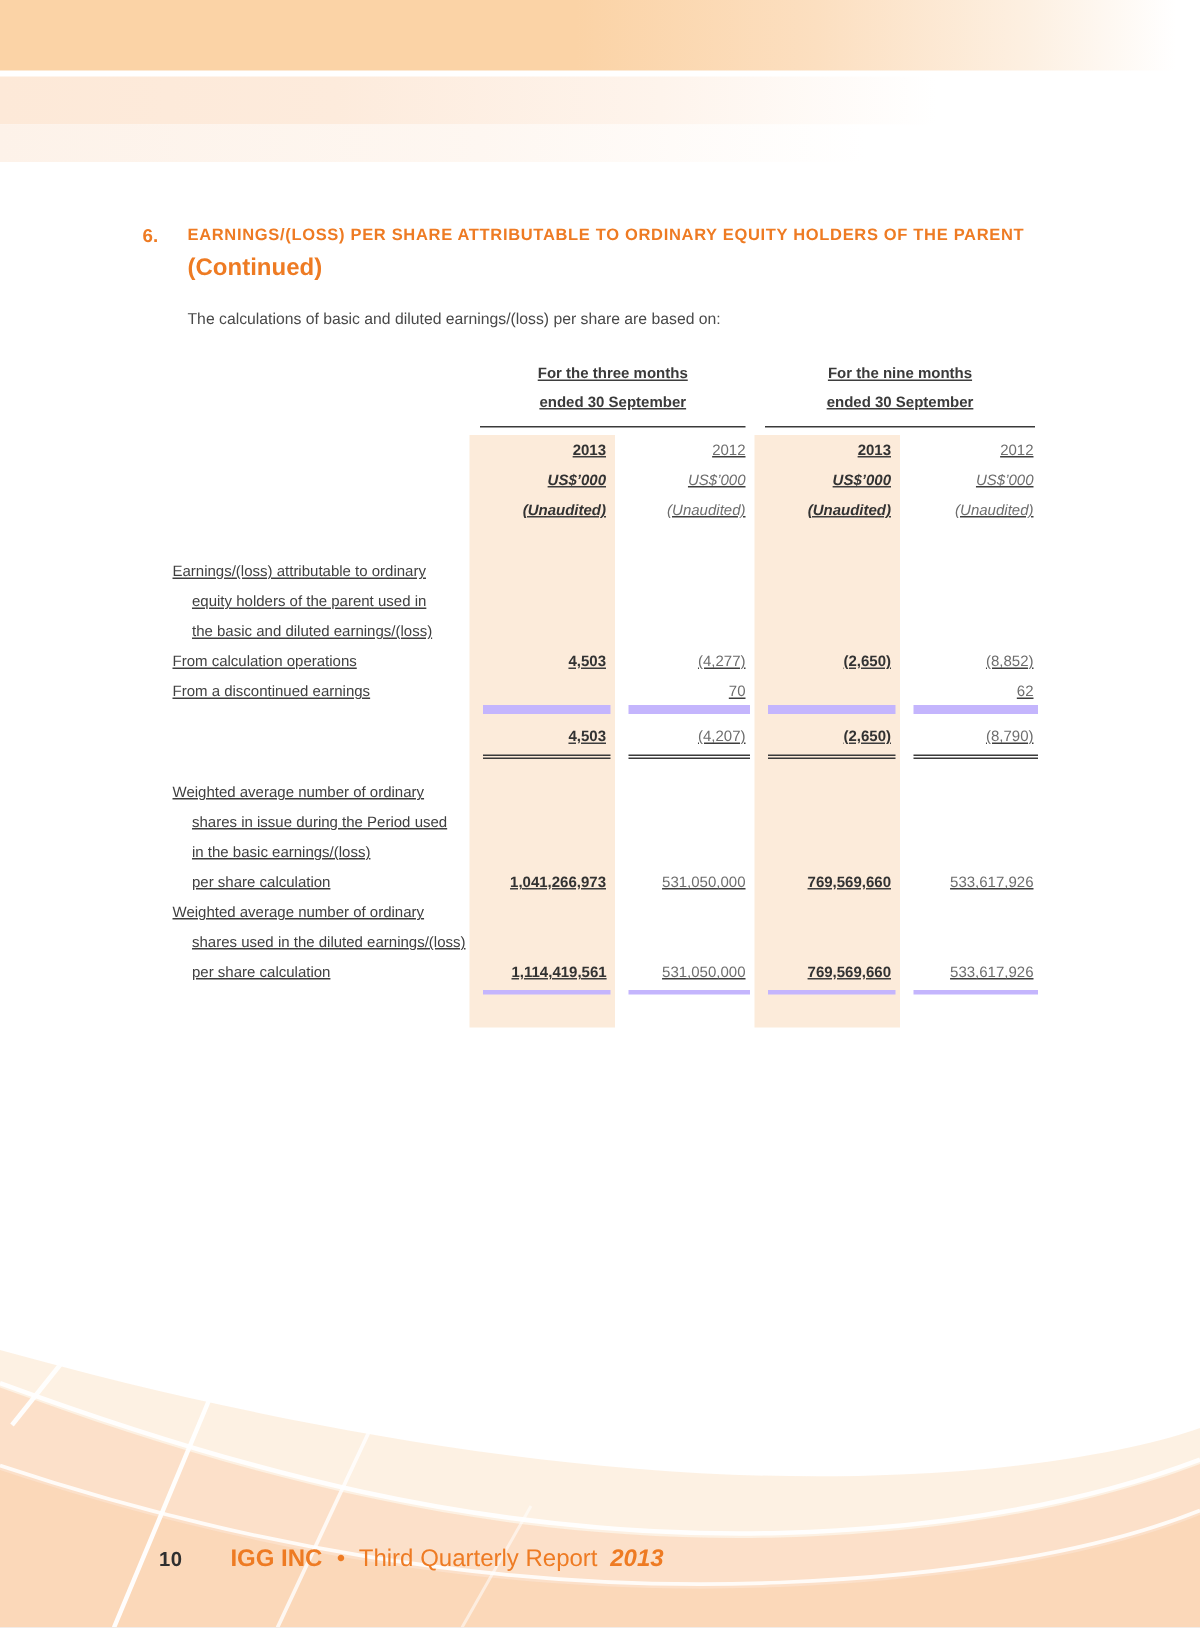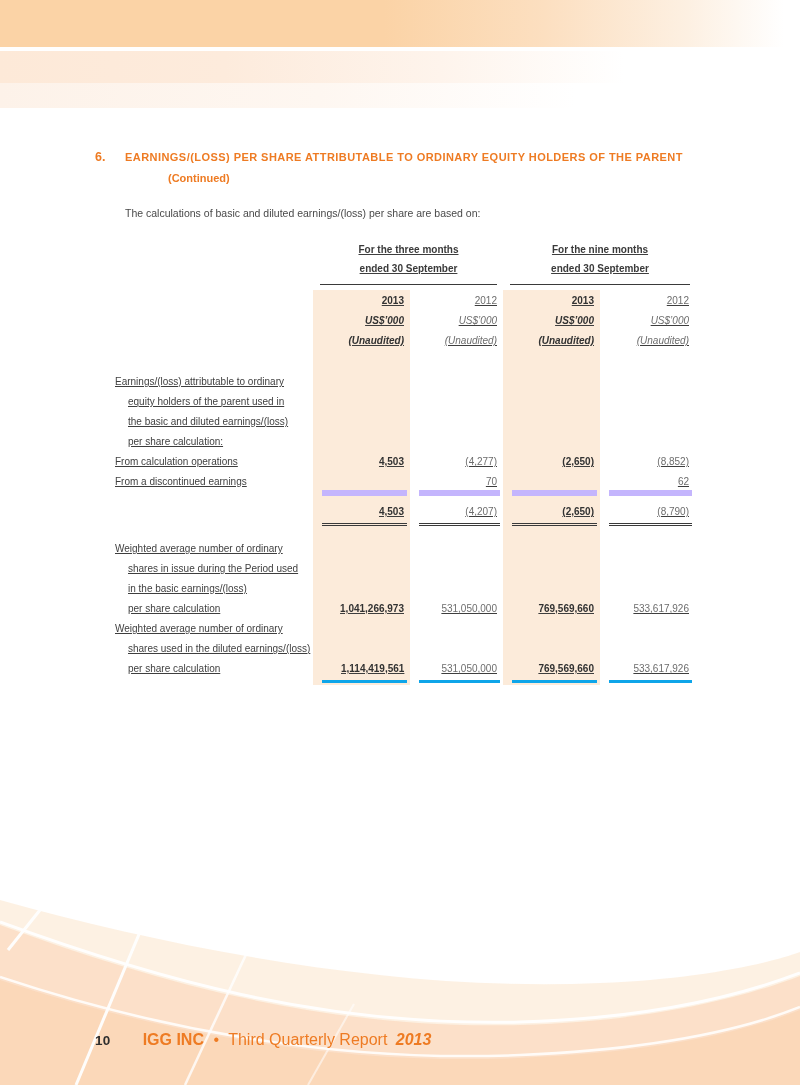--- a/index.html
+++ b/index.html
@@ -17,21 +17,21 @@
     background:linear-gradient(90deg,#fbd3a6 0%,#fbd3a6 48%,#fcdfc0 68%,#fdf0e2 86%,#fff 98%); }
   .band2 { top:51px; height:32px;
     background:linear-gradient(90deg,#fde9d8 0%,#fdebdc 28%,#fef4ec 55%,#fff 78%); }
   .band3 { top:83px; height:25px;
     background:linear-gradient(90deg,#fdf2e9 0%,#fef7f1 40%,#fff 72%); }
 
   
   .section-heading { position:absolute; left:95px; top:147px; width:615px; display:flex; }
   .sec-num { color:#ee7b23; font-weight:bold; font-size:12.5px; width:30px; line-height:21px; }
   .sec-title { color:#ee7b23; font-weight:bold; font-size:11px; letter-spacing:.45px; line-height:21px; width:582px; }
-  .sec-cont  { color:#ee7b23; font-weight:bold; font-size:11px; line-height:21px;margin-left:43px; }
+  .sec-cont  { color:#ee7b23; font-weight:bold; font-size:16px; line-height:21px; }
 
   .intro { position:absolute; left:125px; top:207px; font-size:10.5px; color:#494949; }
 
   
   .fin-table { position:absolute; left:115px; top:240px; width:580px; font-size:10px;text-decoration:underline; }
   .col-shade { position:absolute; top:50px; height:395px; background:#fcebda; z-index:0; }
   .shade1 { left:198px; width:97px; }
   .shade2 { left:388px; width:97px; }
   .t-content { position:relative; z-index:1; }
 
@@ -50,30 +50,30 @@
   .val { text-align:right; padding-right:6px; }
   .v-hl  { font-weight:bold; color:#323232;padding-left:19px; }
   .v-gray{ color:#6d6d6d; }
   .ch-year { line-height:20px; }
   .ch-it { font-style:italic; }
   .hl .ch-year, .hl .ch-it { font-weight:bold; color:#323232; }
   .gray2012 { color:#6d6d6d; }
 
   .rul1 { border-bottom:6px solid #c4b5fd; margin:0 3px 0 9px; padding-right:3px; }
   .rul2 { border-bottom:3px double #3a3a3a; margin:0 3px 0 9px; padding-right:3px; }
-  .rul3 { border-bottom:3px solid #0ea5e9; margin:0 3px 0 9px; padding-right:3px; }
+  .rul3 { border-bottom:3px solid #c4b5fd; margin:0 3px 0 9px; padding-right:3px; }
 
   #table-body { margin-top:21px; }
   .spacer-row { width:100%; }
 
   
   .waves { position:absolute; left:0; top:870px; width:800px; height:215px; }
 
   
-  .footer { position:absolute; left:95px; top:1031px; z-index:5; display:flex; align-items:baseline; }
+  .footer { position:absolute; left:106px; top:1031px; z-index:5; display:flex; align-items:baseline; }
   .pageno { font-size:13.5px; font-weight:bold; color:#2f2f2f; letter-spacing:.3px; }
   .brand { margin-left:32px; font-size:16px; color:#ee7b23; }
   .company { font-weight:bold; }
   .bullet { margin:0 5px; }
   .year { font-weight:bold; font-style:italic; margin-left:4px; }
 </style>
 </head>
 <body>
 
 <div class="page">
@@ -143,27 +143,20 @@
           </div>
           <div class="trow">
             <div class="lab ind">equity holders of the parent used in</div>
             <div class="val v-hl"></div>
             <div class="val v-gray"></div>
             <div class="val v-hl"></div>
             <div class="val v-gray"></div>
           </div>
           <div class="trow">
             <div class="lab ind">the basic and diluted earnings/(loss)</div>
-            <div class="val v-hl"></div>
-            <div class="val v-gray"></div>
-            <div class="val v-hl"></div>
-            <div class="val v-gray"></div>
-          </div>
-          <div class="trow">
-            <div class="lab ind">per share calculation:</div>
             <div class="val v-hl"></div>
             <div class="val v-gray"></div>
             <div class="val v-hl"></div>
             <div class="val v-gray"></div>
           </div>
           <div class="trow">
             <div class="lab">From calculation operations</div>
             <div class="val v-hl">4,503</div>
             <div class="val v-gray">(4,277)</div>
             <div class="val v-hl">(2,650)</div>

